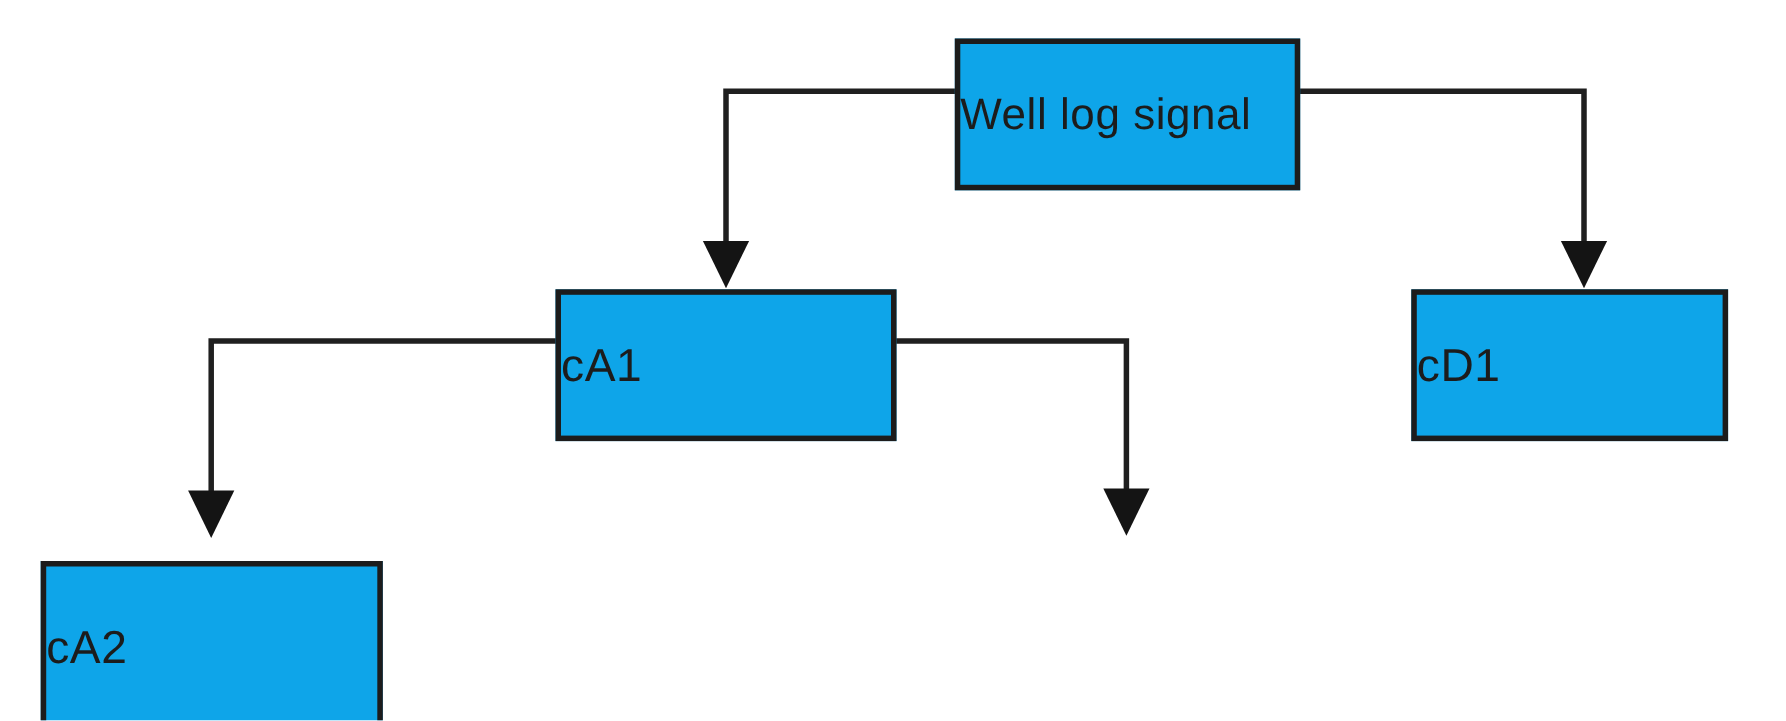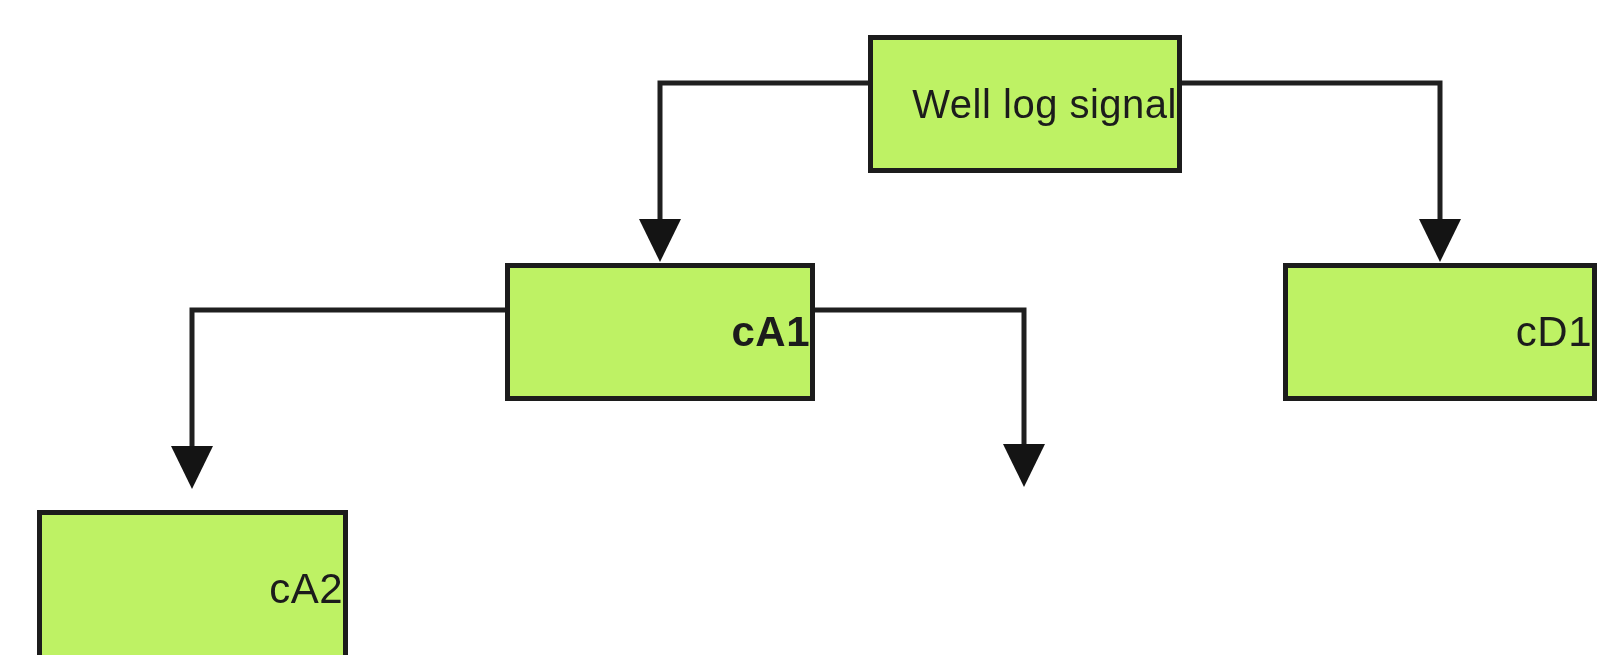--- a/index.html
+++ b/index.html
@@ -16,34 +16,33 @@
   }
   .edges {
     position: absolute;
     left: 0;
     top: 0;
     width: 1624px;
     height: 655px;
   }
   .node {
     position: absolute;
-    background: #bef264;
+    background: #0ea5e9;
     border: 5px solid #1c1c1c;
     display: flex;
     align-items: center;
-    justify-content: flex-end;
+    justify-content: flex-start;
     color: #1c1c1c;
     font-size: 42px;
     letter-spacing: 0.5px;
     white-space: nowrap;
-    padding-left: 43px;
   }
   .node-root { left: 868px; top: 35px;  width: 314px; height: 138px; font-size: 40px; }
-  .node-ca1  { left: 505px; top: 263px; width: 310px; height: 138px; font-weight: bold; }
-  .node-cd1  { left: 1283px; top: 263px; width: 314px; height: 138px; }
+  .node-ca1  { left: 505px; top: 263px; width: 310px; height: 138px; }
+  .node-cd1  { left: 1283px; top: 263px; width: 288px; height: 138px; }
   .node-ca2  { left: 37px;  top: 490px; width: 311px; height: 158px; margin-top: 20px; }
   .node-cd2  { left: 867px; top: 488px; width: 313px; height: 138px; }
   .edge-line { stroke: #1f1f1f; stroke-width: 5; fill: none; }
   .arrow-head { fill: #141414; stroke: none; }
 </style>
 </head>
 <body>
 
 <div class="canvas">
 

